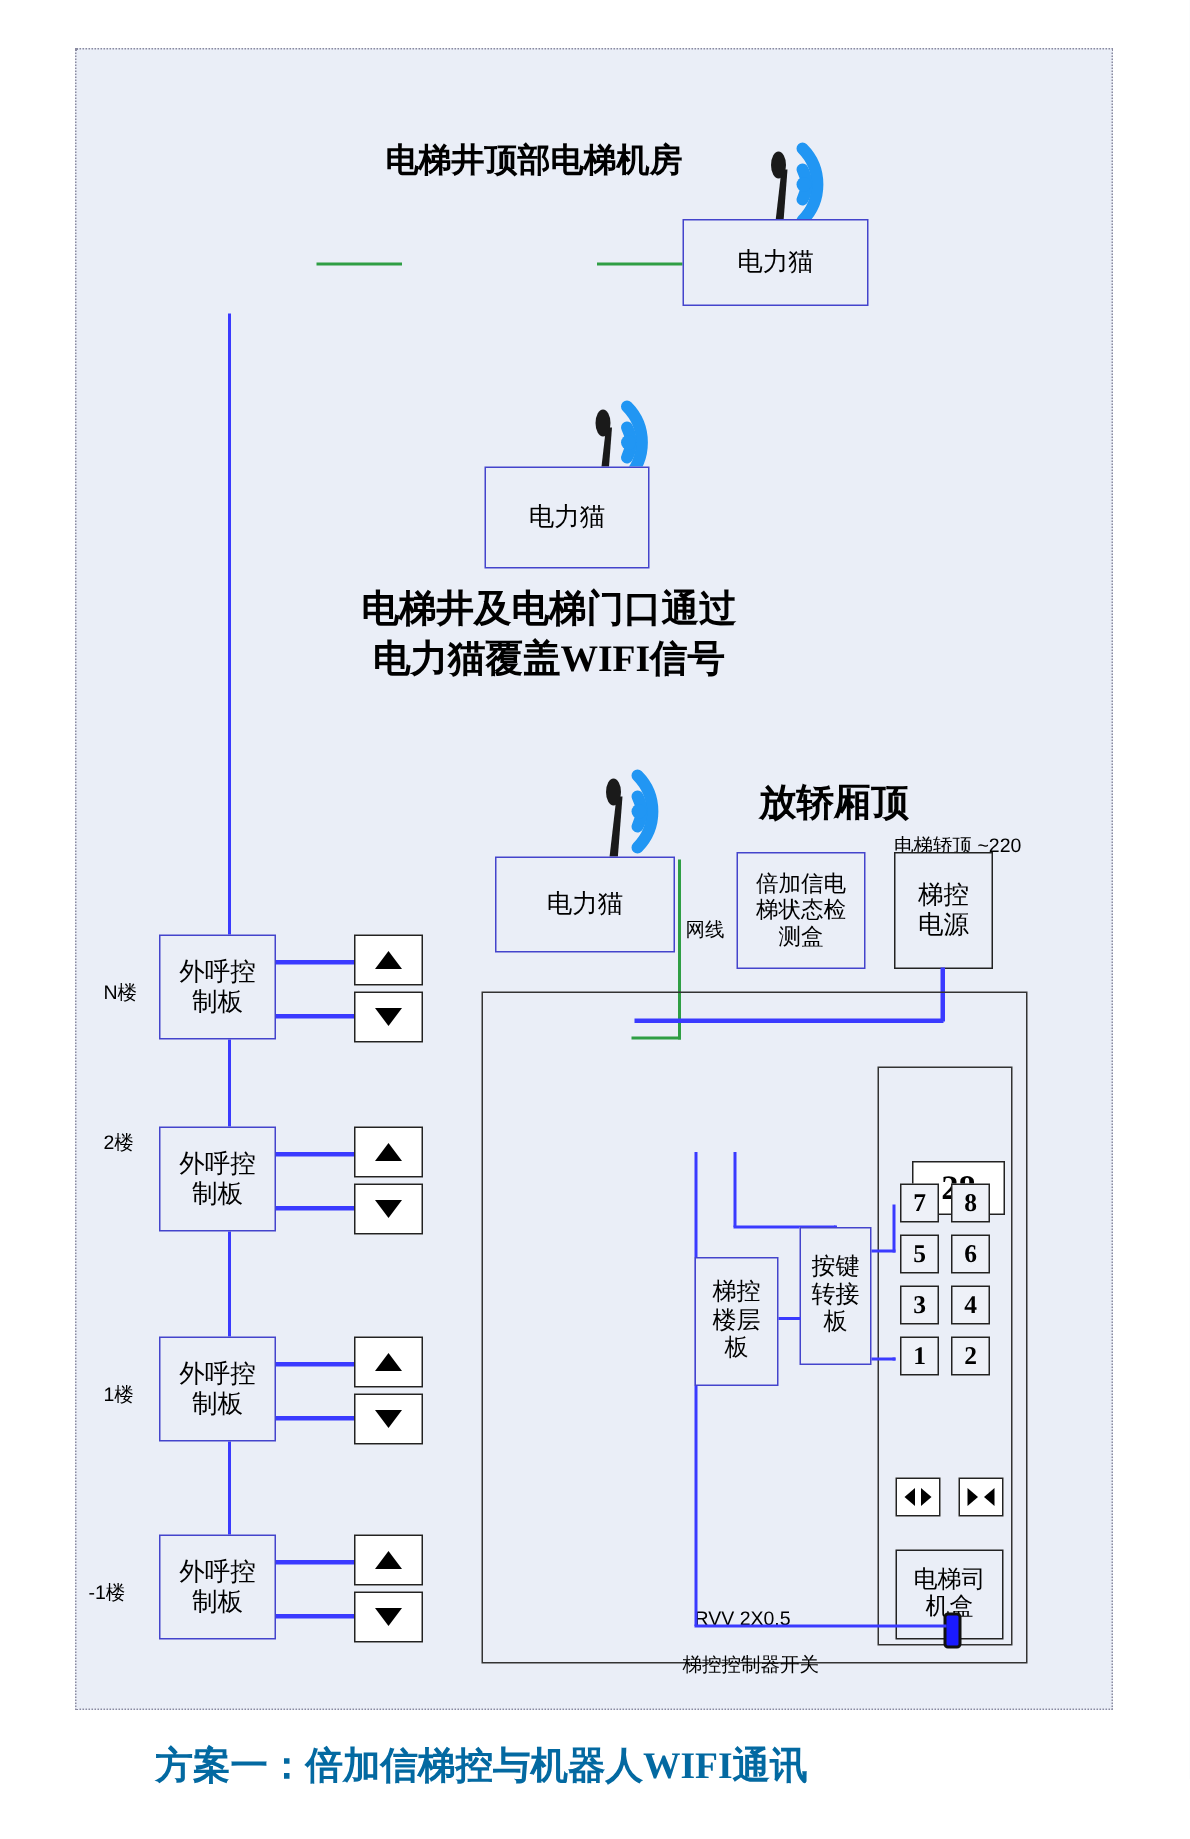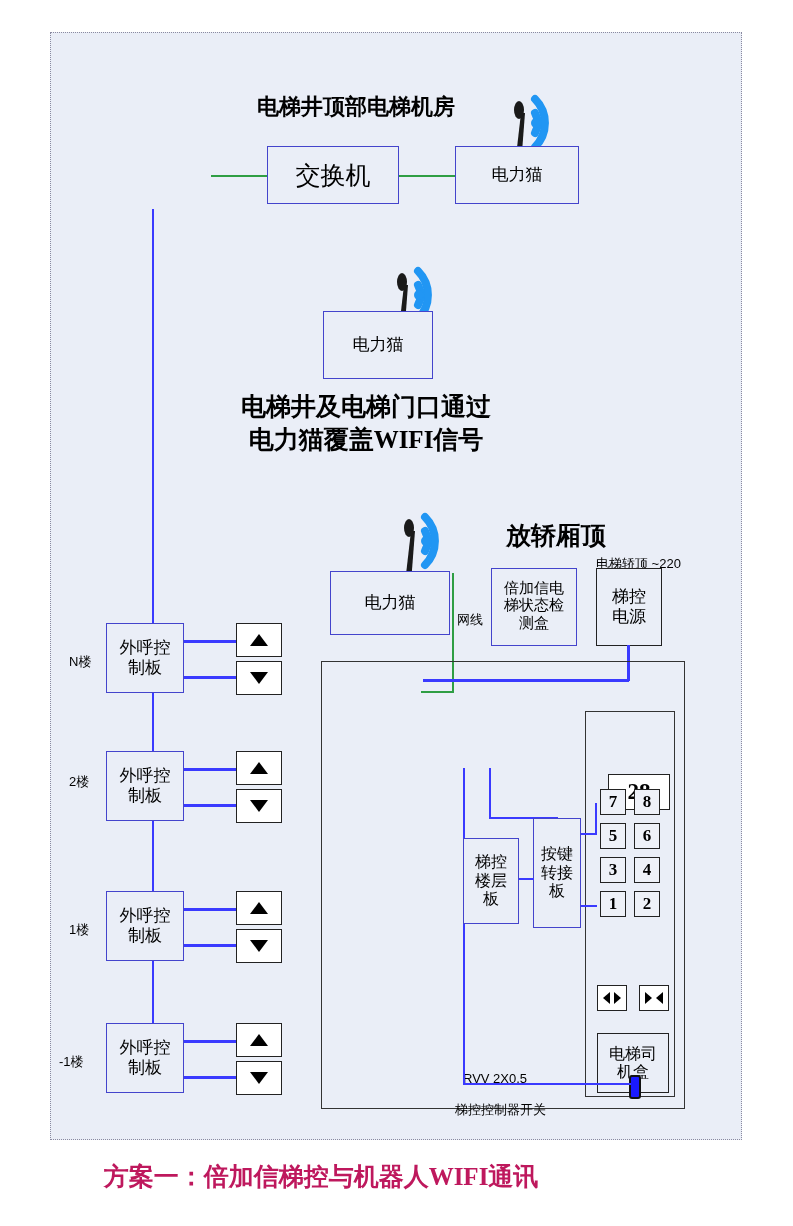--- a/index.html
+++ b/index.html
@@ -110,21 +110,21 @@
   }
   .caption {
     position: absolute;
     width: 642px;
     left: 0;
     top: 1160px;
     text-align: center;
     font-family: "Liberation Serif", serif;
     font-size: 25px;
     font-weight: bold;
-    color: #be185d;
+    color: #0369a1;
   }
   .title-text {
     position: absolute;
     font-family: "Liberation Serif", serif;
     font-weight: bold;
     color: #000;
     text-align: center;
     white-space: pre-line;
     line-height: 1.3;
   }
@@ -170,21 +170,20 @@
       <ellipse cx="28" cy="27" rx="5" ry="9" fill="#1a1a1a"></ellipse>
       <path d="M44 16 a34 34 0 0 1 0 48" stroke="#2196f3" stroke-width="8" fill="none" stroke-linecap="round"></path>
       <path d="M44 30 a21 21 0 0 1 0 20" stroke="#2196f3" stroke-width="8" fill="none" stroke-linecap="round"></path>
       <circle cx="45" cy="40" r="5" fill="#2196f3"></circle>
     </svg>
 
     <div class="line green" style="left:160px; top:142px; width:57px; height:2px;"></div>
     <div class="line green" style="left:347px; top:142px; width:58px; height:2px;"></div>
 
 
-    <div class="box" style="left:216px; top:113px; width:132px; height:58px; font-size:25px;">交换机</div>
 
     <div class="box" style="left:404px; top:113px; width:124px; height:58px;">电力猫</div>
 
     <svg class="wifi-icon" style="left:323px; top:222px;" width="90" height="85" viewBox="0 0 90 85">
       <path d="M24 82 L30 30 L34 30 L30 82 Z" fill="#1a1a1a"></path>
       <ellipse cx="28" cy="27" rx="5" ry="9" fill="#1a1a1a"></ellipse>
       <path d="M44 16 a34 34 0 0 1 0 48" stroke="#2196f3" stroke-width="8" fill="none" stroke-linecap="round"></path>
       <path d="M44 30 a21 21 0 0 1 0 20" stroke="#2196f3" stroke-width="8" fill="none" stroke-linecap="round"></path>
       <circle cx="45" cy="40" r="5" fill="#2196f3"></circle>
     </svg>
@@ -201,21 +200,21 @@
       <path d="M44 30 a21 21 0 0 1 0 20" stroke="#2196f3" stroke-width="8" fill="none" stroke-linecap="round"></path>
       <circle cx="45" cy="40" r="5" fill="#2196f3"></circle>
     </svg>
 
     <div class="title-text" style="left:415px; top:487px; width:180px; font-size:25px;">放轿厢顶</div>
 
     <div class="small-label" style="left:545px; top:522px;">电梯轿顶 ~220</div>
 
     <div class="box" style="left:279px; top:538px; width:120px; height:64px;">电力猫</div>
 
-    <div class="box" style="left:440px; top:535px; width:86px; height:78px; font-size:15px;font-family:Liberation Mono, monospace;">倍加信电
+    <div class="box" style="left:440px; top:535px; width:86px; height:78px; font-size:15px;">倍加信电
 梯状态检
 测盒</div>
 
     <div class="box dark" style="left:545px; top:535px; width:66px; height:78px; font-size:17px;">梯控
 电源</div>
 
     <div class="small-label" style="left:406px; top:578px;">网线</div>
 
     <div class="line green" style="left:401px; top:540px; width:2px; height:120px;"></div>
     <div class="line green" style="left:370px; top:658px; width:33px; height:2px;"></div>
@@ -264,21 +263,21 @@
     <div class="line" style="left:412px; top:1050px; width:168px; height:2px;"></div>
 
     <div class="line" style="left:438px; top:735px; width:2px; height:50px;"></div>
     <div class="line" style="left:438px; top:784px; width:68px; height:2px;"></div>
     <div class="line" style="left:505px; top:784px; width:2px; height:20px;"></div>
 
     <div class="box" style="left:412px; top:805px; width:56px; height:86px; font-size:16px;">梯控
 楼层
 板</div>
 
-    <div class="box" style="left:482px; top:785px; width:48px; height:110px; font-size:16px;">按键
+    <div class="box" style="left:482px; top:785px; width:48px; height:92px; font-size:16px;">按键
 转接
 板</div>
 
     <div class="line" style="left:468px; top:845px; width:15px; height:2px;"></div>
 
     <div class="line" style="left:530px; top:800px; width:16px; height:2px;"></div>
     <div class="line" style="left:544px; top:770px; width:2px; height:32px;"></div>
     <div class="line" style="left:530px; top:872px; width:16px; height:2px;"></div>
     <div class="line" style="left:544px; top:872px; width:2px; height:2px;"></div>
 
@@ -289,21 +288,21 @@
 制板</div>
     <div class="line" style="left:133px; top:607px; width:52px; height:3px;"></div>
     <div class="line" style="left:133px; top:643px; width:52px; height:3px;"></div>
     <div class="arrow-box" style="left:185px; top:590px; width:46px; height:34px;">
       <div class="tri tri-up"></div>
     </div>
     <div class="arrow-box" style="left:185px; top:628px; width:46px; height:34px;">
       <div class="tri tri-down"></div>
     </div>
 
-    <div class="floor-label" style="left:18px; top:740px;">2楼</div>
+    <div class="floor-label" style="left:18px; top:720px;">2楼</div>
     <div class="box" style="left:55px; top:718px; width:78px; height:70px;">外呼控
 制板</div>
     <div class="line" style="left:133px; top:735px; width:52px; height:3px;"></div>
     <div class="line" style="left:133px; top:771px; width:52px; height:3px;"></div>
     <div class="arrow-box" style="left:185px; top:718px; width:46px; height:34px;">
       <div class="tri tri-up"></div>
     </div>
     <div class="arrow-box" style="left:185px; top:756px; width:46px; height:34px;">
       <div class="tri tri-down"></div>
     </div>

